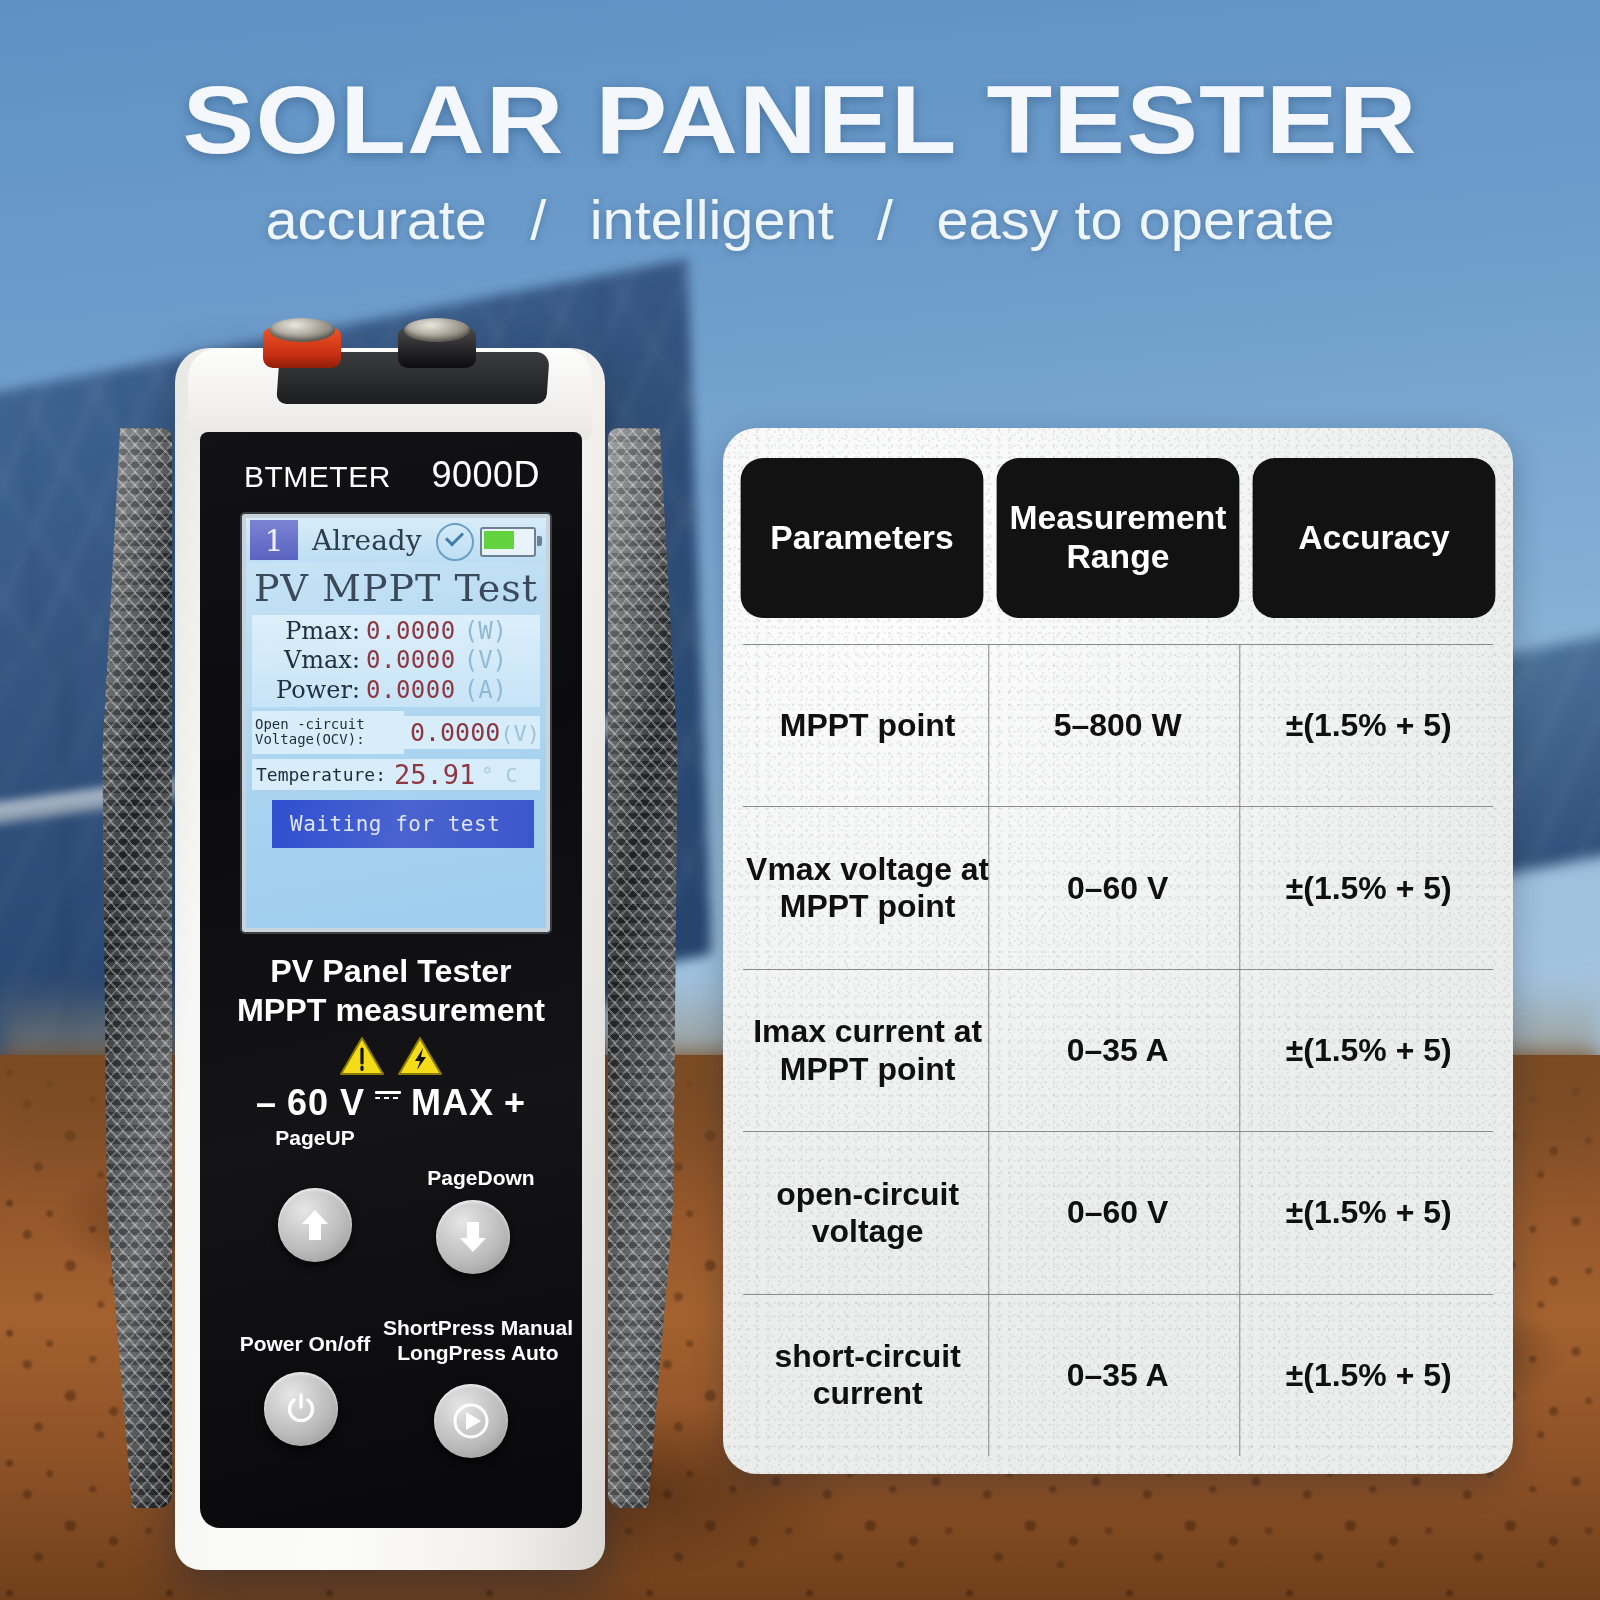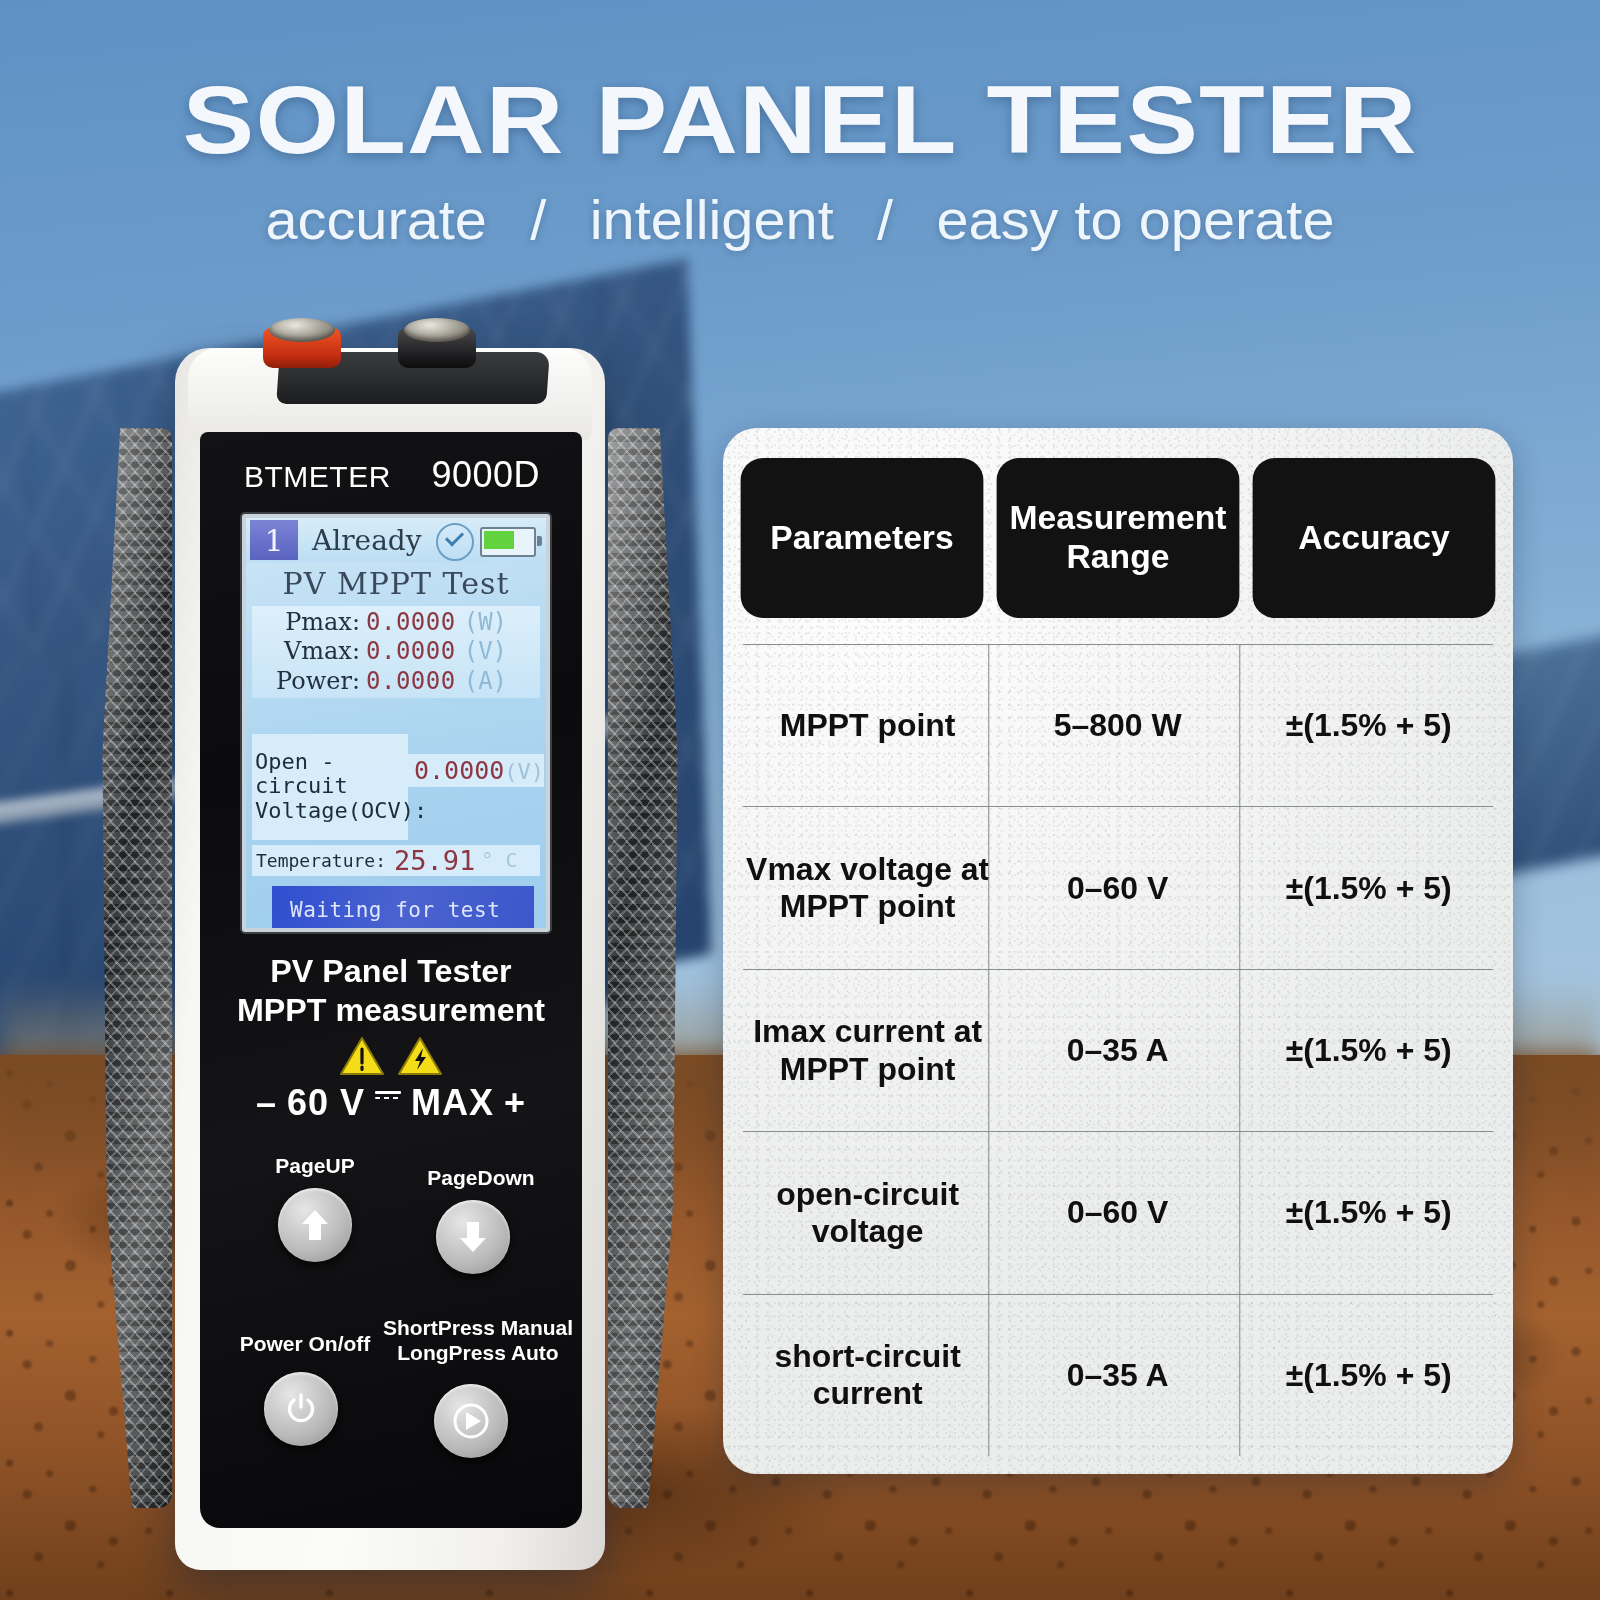--- a/index.html
+++ b/index.html
@@ -215,39 +215,39 @@
     position:absolute;right:10px;top:9px;width:52px;height:26px;
     border:2.5px solid #6c8292;border-radius:3px;background:#e8f3fa;
   }
   .batt:after{
     content:"";position:absolute;right:-8px;top:7px;width:5px;height:10px;
     background:#6c8292;border-radius:0 2px 2px 0;
   }
   .batt-fill{position:absolute;left:2px;top:2px;width:30px;height:18px;background:#63d23f;}
 
   .lcd-title{
-    text-align:center;color:#3a4a5a;font-size:30px;padding:4px 0 2px;
+    text-align:center;color:#3a4a5a;font-size:38px;padding:4px 0 2px;
     font-family:"DejaVu Serif","Liberation Serif",serif;letter-spacing:1px;
   }
   .blk{
     margin:3px 6px;background:linear-gradient(180deg,rgba(226,242,252,.85),rgba(205,231,248,.8));
     padding:2px 0;
   }
   .mrow{display:flex;align-items:baseline;font-size:24px;line-height:1.22;}
   .mrow .lbl{
     color:#223040;width:108px;text-align:right;padding-right:6px;
     font-family:"DejaVu Serif","Liberation Serif",serif;
   }
   .mrow .val{color:#8d3742;letter-spacing:.5px;}
   .mrow .unit{color:#8fb9d4;margin-left:8px;}
 
   .drow{display:flex;align-items:center;margin:4px 6px;}
   .drow .dlbl{
-    width:150px;font-size:22px;line-height:1.12;color:#1e2c3a;
-    background:rgba(226,242,252,.8);padding:16px 3px;margin-top:32px;
+    width:150px;font-size:14px;line-height:1.12;color:#1e2c3a;
+    background:rgba(226,242,252,.8);padding:6px 3px;
   }
   .drow .dval{
     flex:1;background:rgba(226,242,252,.8);font-size:25px;color:#8d3742;
     padding:2px 0 2px 6px;white-space:nowrap;
   }
   .drow .dval .u{color:#9ec3da;font-size:22px;}
 
   .trow{display:flex;align-items:center;margin:5px 6px;background:rgba(226,242,252,.82);}
   .trow .tlbl{font-size:18px;color:#1e2c3a;padding:2px 4px;}
   .trow .tval{font-size:27px;color:#8d3742;padding-left:4px;}
@@ -468,21 +468,21 @@
       <span>–</span>
       <span>60 V</span>
       <span class="dc-sym">
           <i></i>
           <i></i>
         </span>
       <span>MAX</span>
       <span>+</span>
     </div>
 
-    <div class="btn-label" style="left:40px;top:722px;width:150px;text-align:center;">PageUP</div>
+    <div class="btn-label" style="left:40px;top:694px;width:150px;text-align:center;">PageUP</div>
     <div class="rbtn" style="left:78px;top:756px;">
       <svg width="30" height="34" viewBox="0 0 30 34">
         <path d="M15 2 L28 16 H21 V32 H9 V16 H2 Z" fill="#fff"></path>
       </svg>
     </div>
 
     <div class="btn-label" style="left:196px;top:734px;width:170px;">PageDown</div>
     <div class="rbtn" style="left:236px;top:768px;">
       <svg width="30" height="34" viewBox="0 0 30 34">
         <path d="M15 32 L2 18 H9 V2 H21 V18 H28 Z" fill="#fff"></path>

